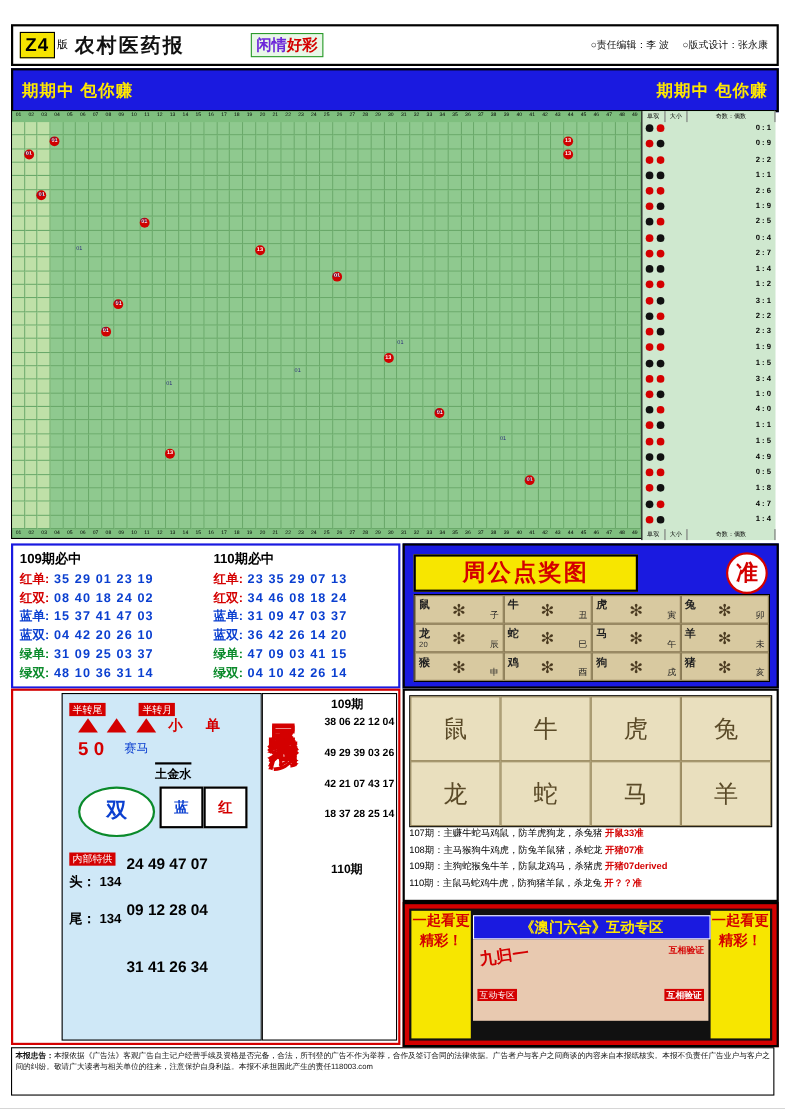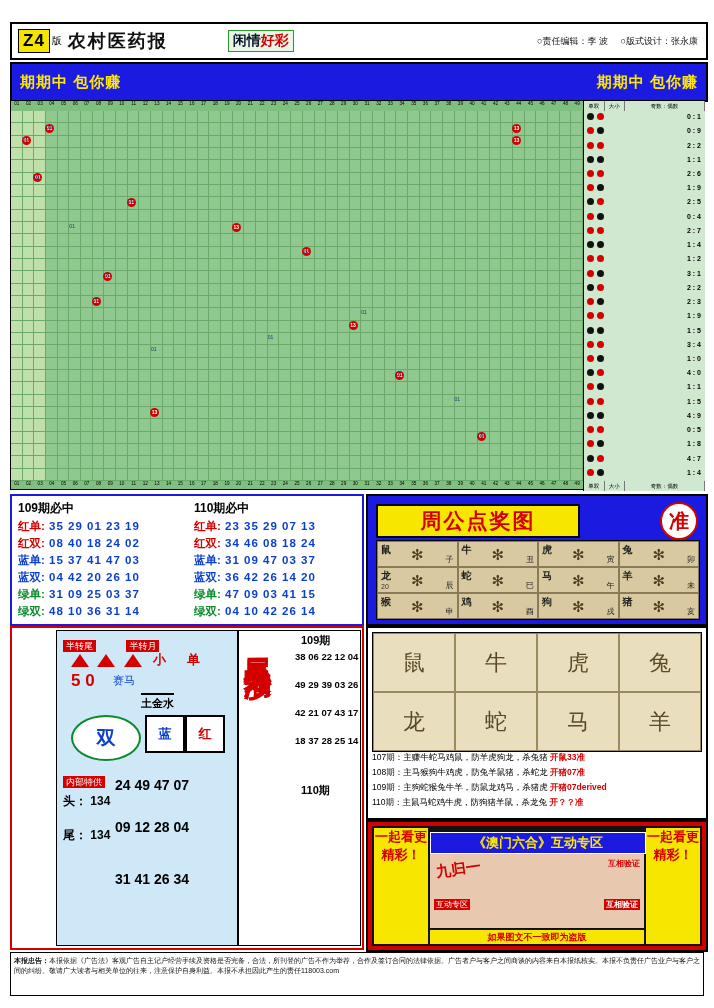--- a/index.html
+++ b/index.html
@@ -5,21 +5,21 @@
   html,body{margin:0;padding:0;}
   body{width:714px;height:1008px;background:#000;font-family:"Liberation Sans",sans-serif;}
   .page{position:relative;width:714px;height:1008px;background:#ffffff;overflow:hidden;}
 
   
   .hdr{position:absolute;left:10px;top:22px;width:694px;height:34px;border:2px solid #000;background:#fff;display:flex;align-items:center;}
   .hdr .z4{margin-left:6px;background:#f5e400;border:1px solid #000;font-weight:bold;font-size:17px;padding:1px 4px;color:#000;letter-spacing:1px;}
   .hdr .ban{font-size:10px;margin-left:2px;}
   .hdr .paper{font-size:18px;font-weight:bold;margin-left:6px;letter-spacing:2px;color:#111;}
   .hdr .mid{margin-left:60px;border:1px solid #2a9a2a;background:#e8f7e8;padding:1px 4px;font-size:14px;font-weight:bold;}
-  .hdr .mid .a{color:#0f172a;}
+  .hdr .mid .a{color:#6d28d9;}
   .hdr .mid .b{color:#d40000;}
   .hdr .right{margin-left:auto;margin-right:8px;font-size:9px;color:#111;}
   .hdr .right span{margin-left:10px;}
 
   
   .titlebar{position:absolute;left:10px;top:62px;width:694px;height:36px;background:#1a1ae0;border:2px solid #000;display:flex;align-items:center;justify-content:space-between;}
   .titlebar .side{color:#ffe800;font-size:15px;font-weight:bold;padding:0 8px;letter-spacing:1px;}
   .titlebar .main{color:#ffffff;font-size:27px;font-weight:bold;letter-spacing:3px;text-shadow:1px 1px 0 #000;}
 
   
@@ -2036,21 +2036,20 @@
     <div class="adin">
       <div class="adleft">一起看更精彩！</div>
       <div class="adright">一起看更精彩！</div>
       <div class="adband">《澳门六合》互动专区</div>
       <div class="adctr">
         <div style="position:absolute;left:6px;top:6px;font-size:15px;font-weight:bold;color:#d40000;transform:rotate(-8deg);">九归一</div>
         <div style="position:absolute;right:4px;top:4px;font-size:8px;color:#d40000;font-weight:bold;">互相验证</div>
         <div class="adtag" style="left:4px;bottom:18px;">互动专区</div>
         <div class="adtag" style="right:4px;bottom:18px;font-weight:bold;">互相验证</div>
       </div>
-      <div class="adbot">如果图文不一致即为盗版</div>
     </div>
   </div>
 
   <div class="footer">
     <div class="t">
       <span class="b">本报忠告：</span><span>本报依据《广告法》客观广告自主记户经营手续及资格是否完备，合法，所刊登的广告不作为举荐，合作及签订合同的法律依据。广告者户与客户之间商谈的内容来自本报纸核实。本报不负责任广告业户与客户之间的纠纷。敬请广大读者与相关单位的往来，注意保护自身利益。本报不承担因此产生的责任118003.com</span>
     </div>
   </div>
 
 </div>

